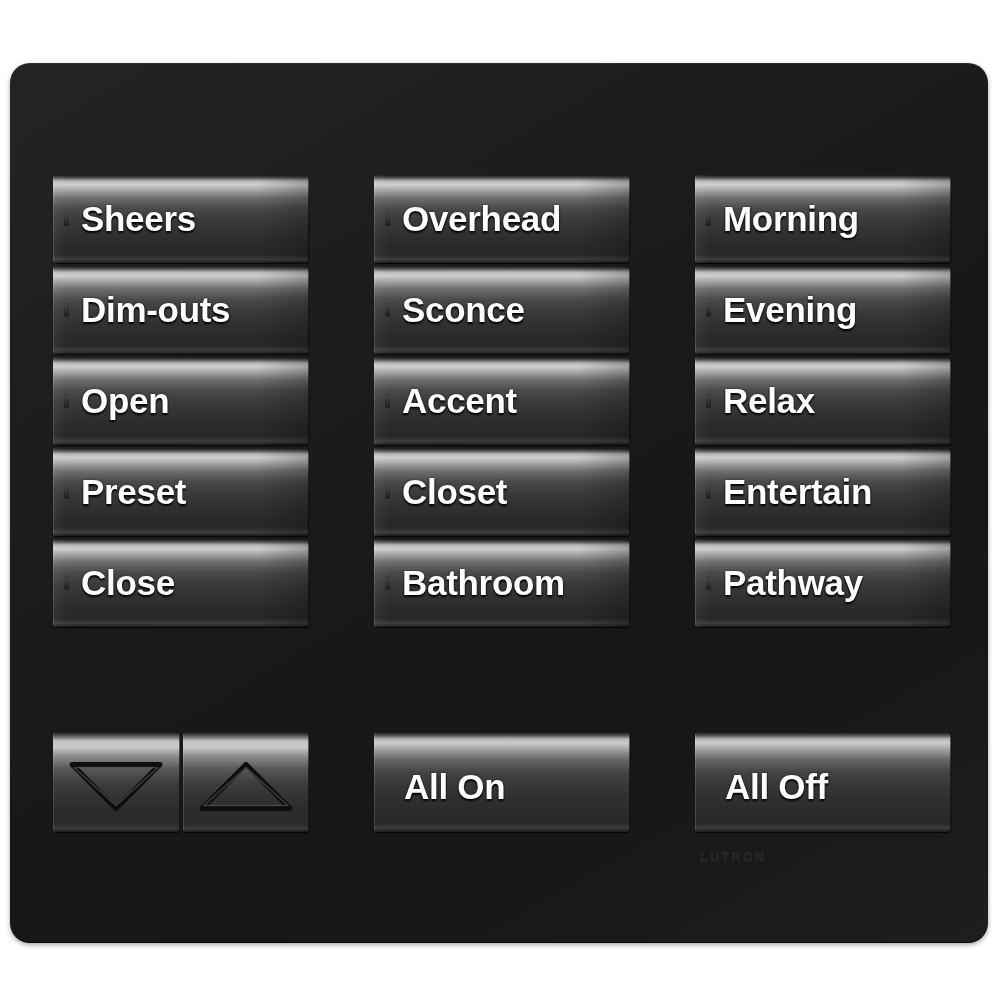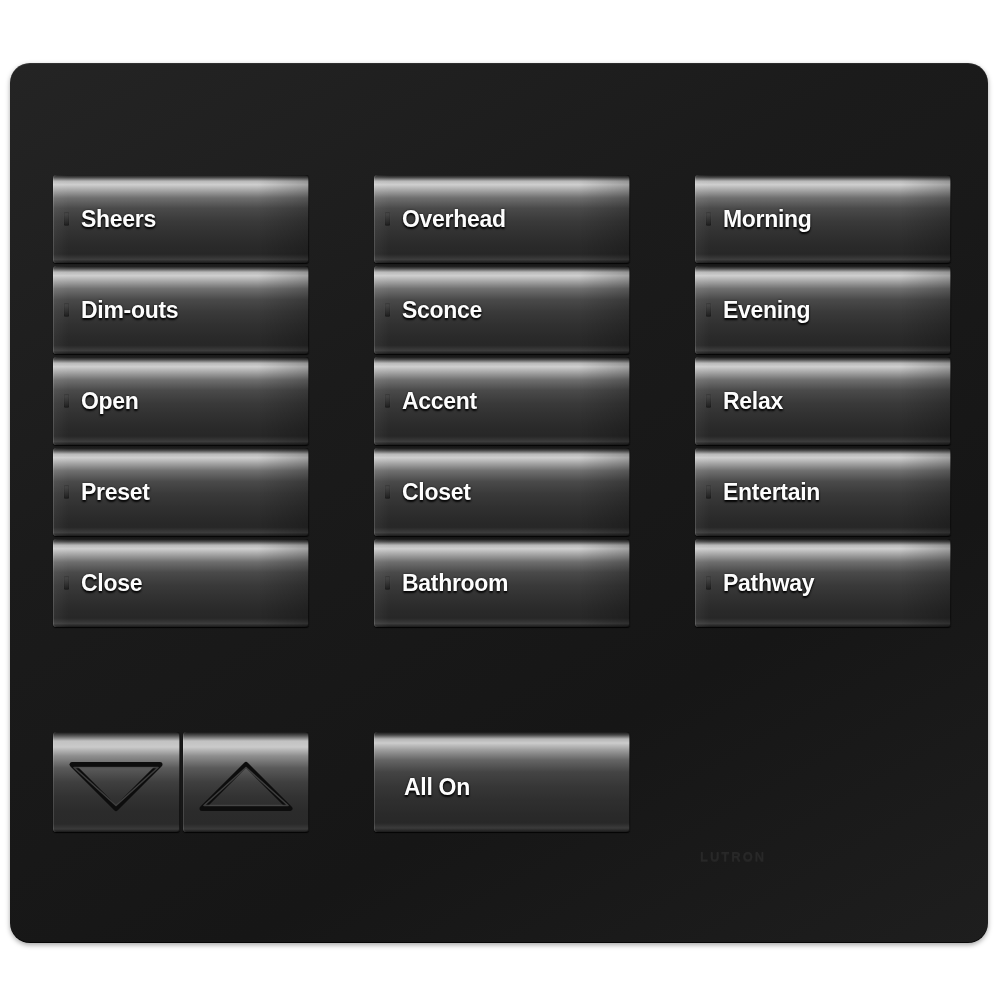--- a/index.html
+++ b/index.html
@@ -108,21 +108,21 @@
       0 0 1px rgba(255,255,255,0.12);
     pointer-events: none;
   }
 
   .btn-label {
     position: absolute;
     left: 28px;
     top: 50%;
     transform: translateY(-50%);
     font-family: "Liberation Sans", sans-serif;
-    font-size: 23px;
+    font-size: 35px;
     font-weight: bold;
     letter-spacing: -0.3px;
     color: #fdfdfd;
     text-shadow:
       0 2px 2px rgba(0,0,0,0.95),
       0 0 2px rgba(0,0,0,0.7);
     white-space: nowrap;
     pointer-events: none;
   }
 
@@ -330,17 +330,22 @@
         </span>
       </button>
     </div>
 
     <div class="allon-slot">
       <button class="wide-btn">
         <span class="btn-label">All On</span>
       </button>
     </div>
 
+    <div class="alloff-slot">
+      <button class="wide-btn">
+        <span class="btn-label">All Off</span>
+      </button>
+    </div>
   </div>
 
   <div id="brand-mark">LUTRON</div>
 
 </div>
 
 </body></html>

